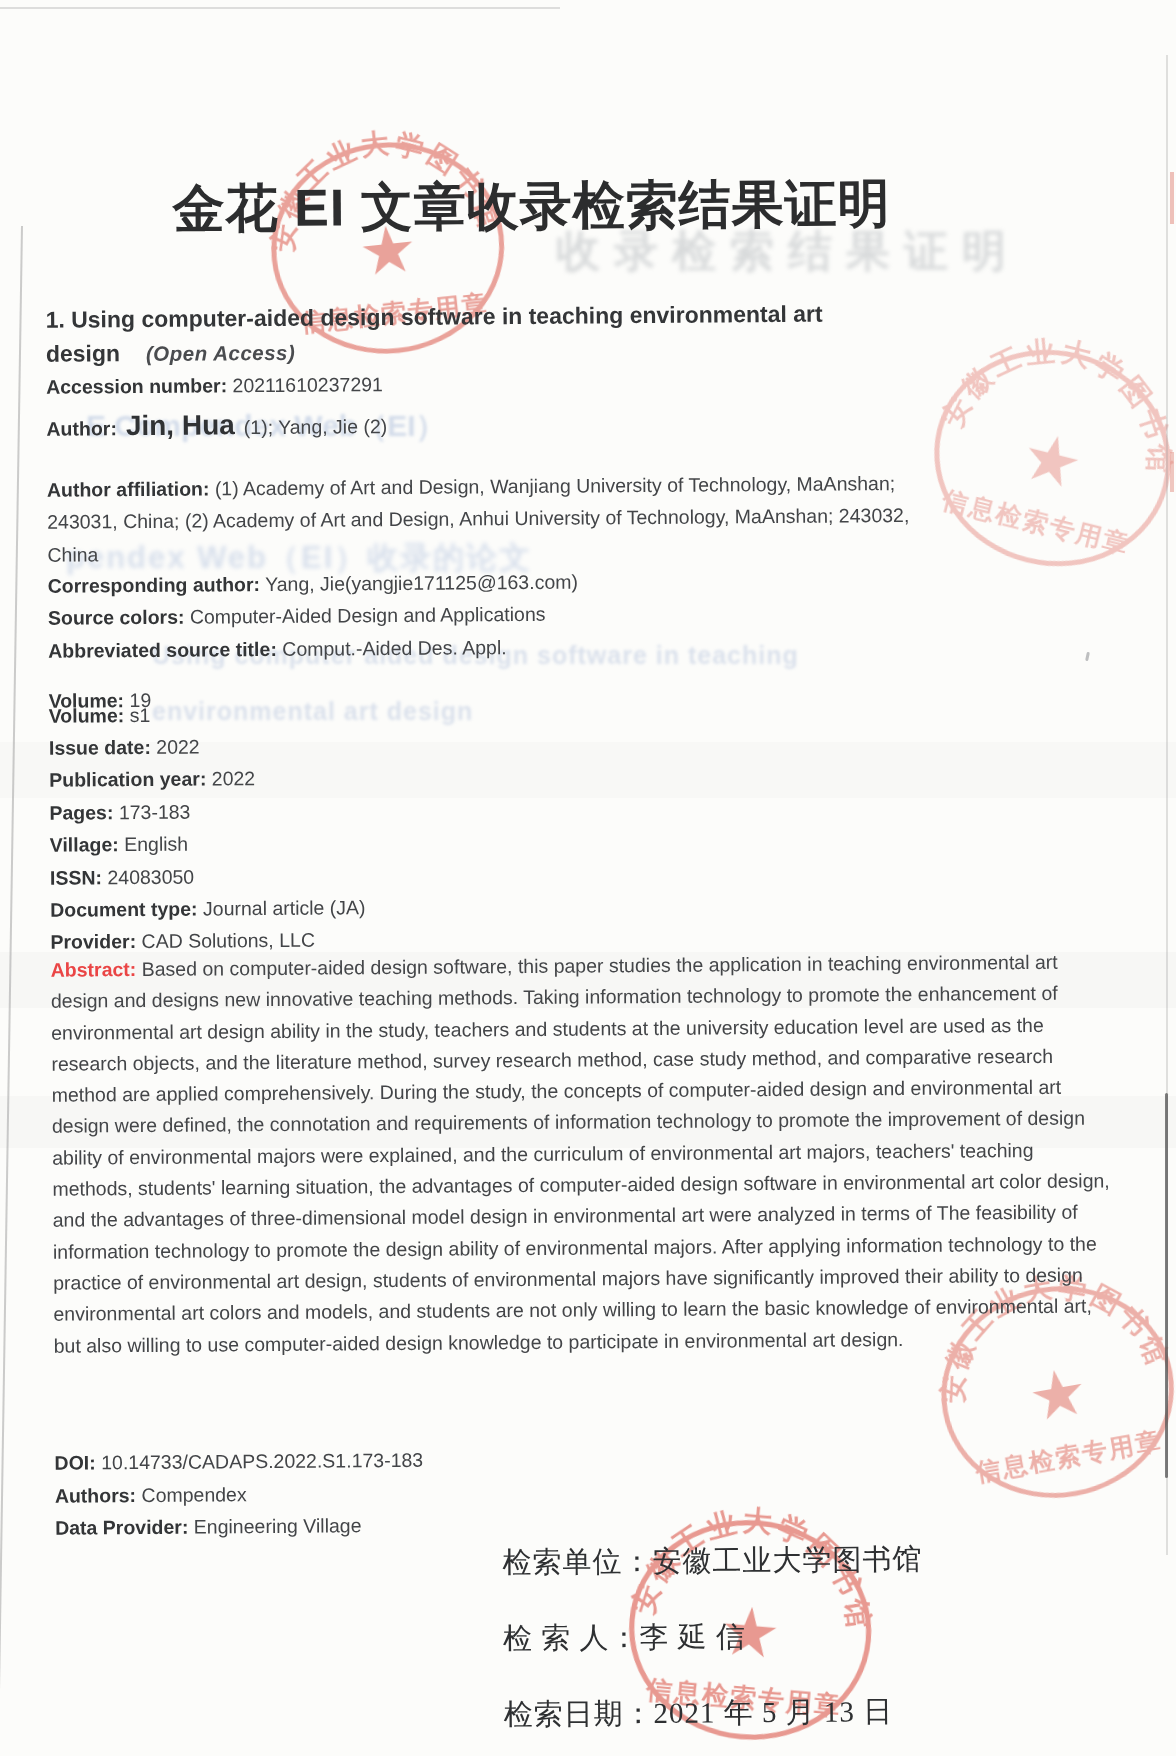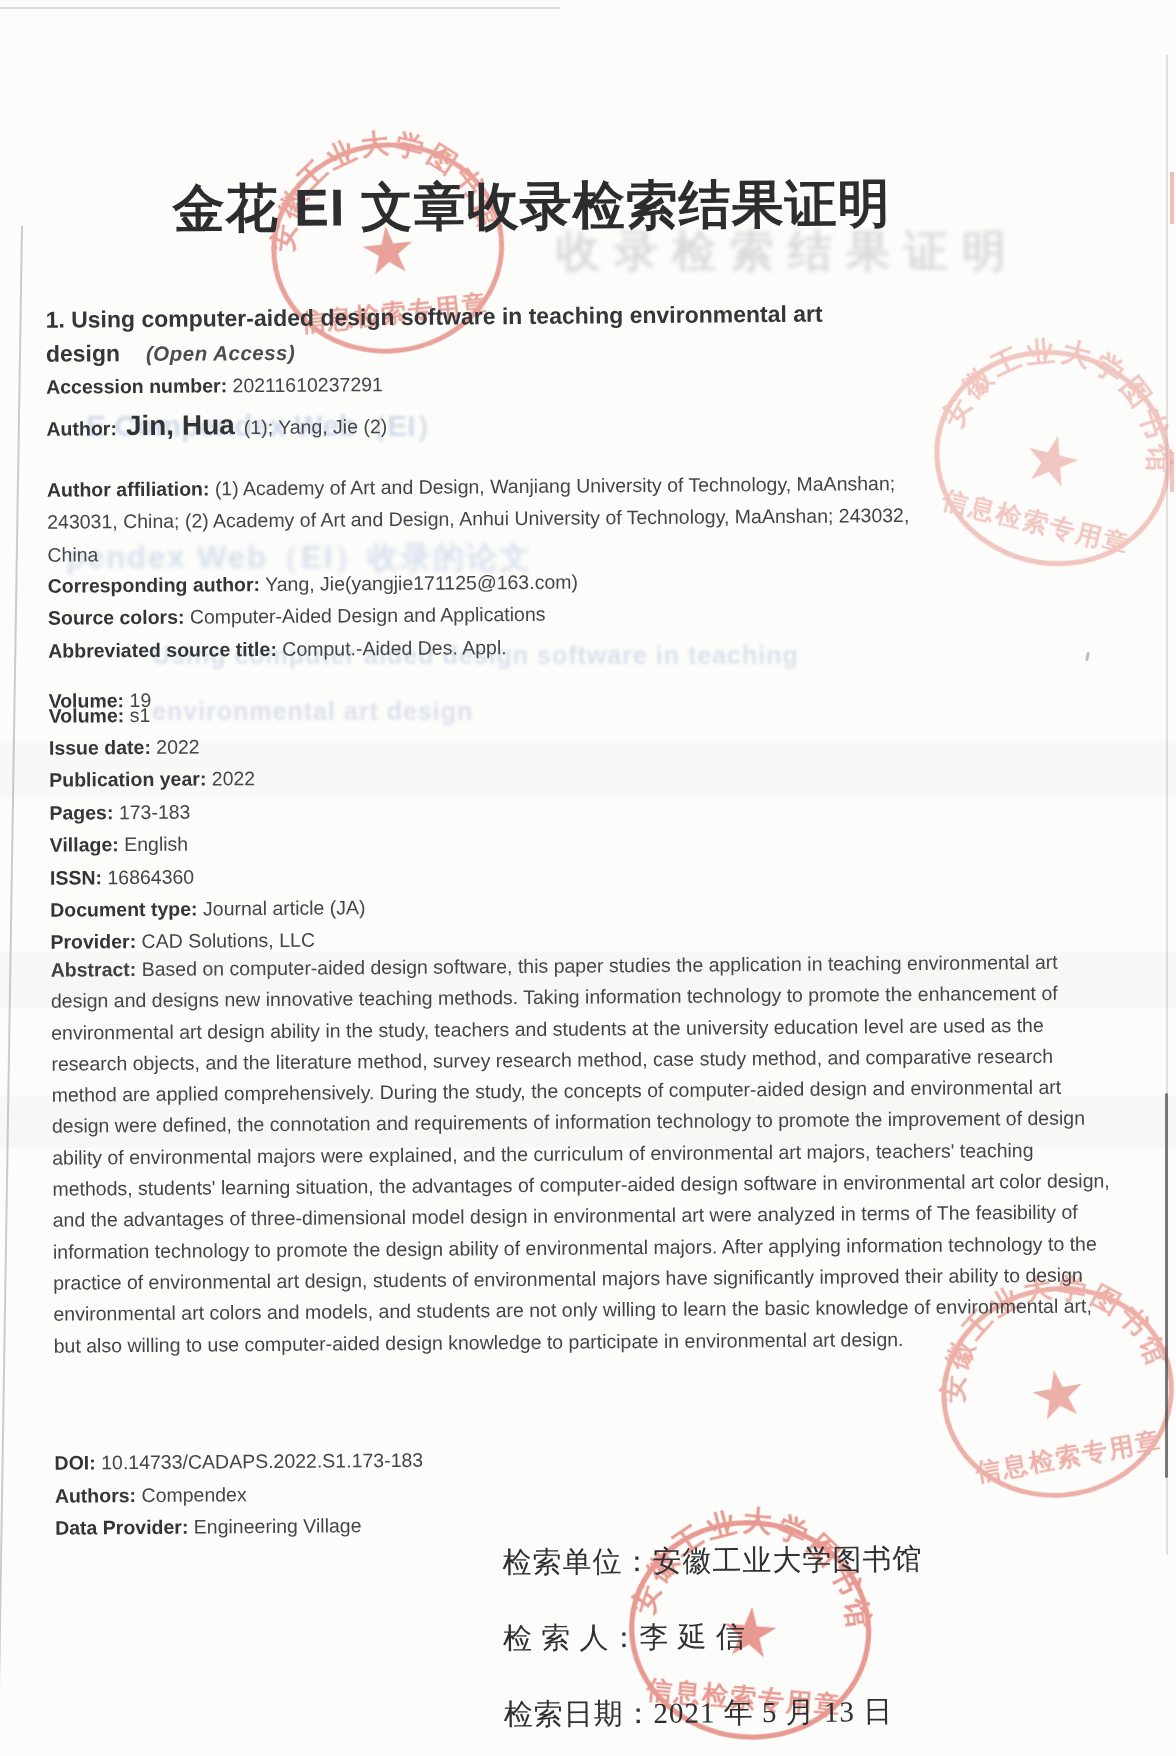--- a/index.html
+++ b/index.html
@@ -23,21 +23,21 @@
   .heading{position:absolute;left:50px;top:299px;font-size:23px;font-weight:bold;line-height:34px;color:#343638;white-space:nowrap;}
   .open-access{font-size:20.5px;font-style:italic;font-weight:600;color:#4a4c4f;margin-left:26px;letter-spacing:.5px;}
   .row{position:absolute;left:50px;font-size:19.5px;white-space:nowrap;color:#434548;}
   .row b{color:#333537;}
   .authors-row{display:flex;align-items:baseline;gap:9px;}
   .author-big{font-size:28px;font-weight:bold;color:#303234;}
   .abstract{
     position:absolute;left:50px;top:951px;width:1064px;
     font-size:19.5px;line-height:31.3px;color:#434548;
   }
-  .abstract b{color:#404040;}
+  .abstract b{color:#ef4444;}
   .footer-row{
     position:absolute;left:497px;
     font-family:"Liberation Serif","DejaVu Serif",serif;
     font-size:29px;color:#2e3032;white-space:nowrap;letter-spacing:1px;
   }
 
   
   .ghost{position:absolute;font-weight:bold;white-space:nowrap;}
   .ghost-title{left:556px;top:222px;font-size:44px;letter-spacing:14px;color:#9aa0a6;opacity:.36;filter:blur(2.2px);}
   .ghost-b1{left:86px;top:406px;font-size:30px;color:#8ea6cf;opacity:.38;filter:blur(1.6px);}
@@ -138,21 +138,21 @@
     <div>
         <div class="row" style="top: 571px;"><b>Corresponding author:</b> <span>Yang, Jie(yangjie171125@163.com)</span></div>
         <div class="row" style="top: 603.4px;"><b>Source colors:</b> <span>Computer-Aided Design and Applications</span></div>
         <div class="row" style="top: 635.8px;"><b>Abbreviated source title:</b> <span>Comput.-Aided Des. Appl.</span></div>
         <div class="row" style="top: 686px;"><b>Volume:</b> <span>19</span></div>
         <div class="row" style="top: 700.6px;"><b>Volume:</b> <span>s1</span></div>
         <div class="row" style="top: 733px;"><b>Issue date:</b> <span>2022</span></div>
         <div class="row" style="top: 765.4px;"><b>Publication year:</b> <span>2022</span></div>
         <div class="row" style="top: 797.8px;"><b>Pages:</b> <span>173-183</span></div>
         <div class="row" style="top: 830.2px;"><b>Village:</b> <span>English</span></div>
-        <div class="row" style="top: 862.6px;"><b>ISSN:</b> <span>16864360</span></div>
+        <div class="row" style="top: 862.6px;"><b>ISSN:</b> <span>24083050</span></div>
         <div class="row" style="top: 895px;"><b>Document type:</b> <span>Journal article (JA)</span></div>
         <div class="row" style="top: 927.4px;"><b>Provider:</b> <span>CAD Solutions, LLC</span></div>
       </div>
 
     <div class="abstract">
       <b>Abstract:</b>
       <span>Based on computer-aided design software, this paper studies the application in teaching environmental art design and designs new innovative teaching methods. Taking information technology to promote the enhancement of environmental art design ability in the study, teachers and students at the university education level are used as the research objects, and the literature method, survey research method, case study method, and comparative research method are applied comprehensively. During the study, the concepts of computer-aided design and environmental art design were defined, the connotation and requirements of information technology to promote the improvement of design ability of environmental majors were explained, and the curriculum of environmental art majors, teachers' teaching methods, students' learning situation, the advantages of computer-aided design software in environmental art color design, and the advantages of three-dimensional model design in environmental art were analyzed in terms of The feasibility of information technology to promote the design ability of environmental majors. After applying information technology to the practice of environmental art design, students of environmental majors have significantly improved their ability to design environmental art colors and models, and students are not only willing to learn the basic knowledge of environmental art, but also willing to use computer-aided design knowledge to participate in environmental art design.</span>
     </div>
 
     <div class="row" style="top:1448px">

